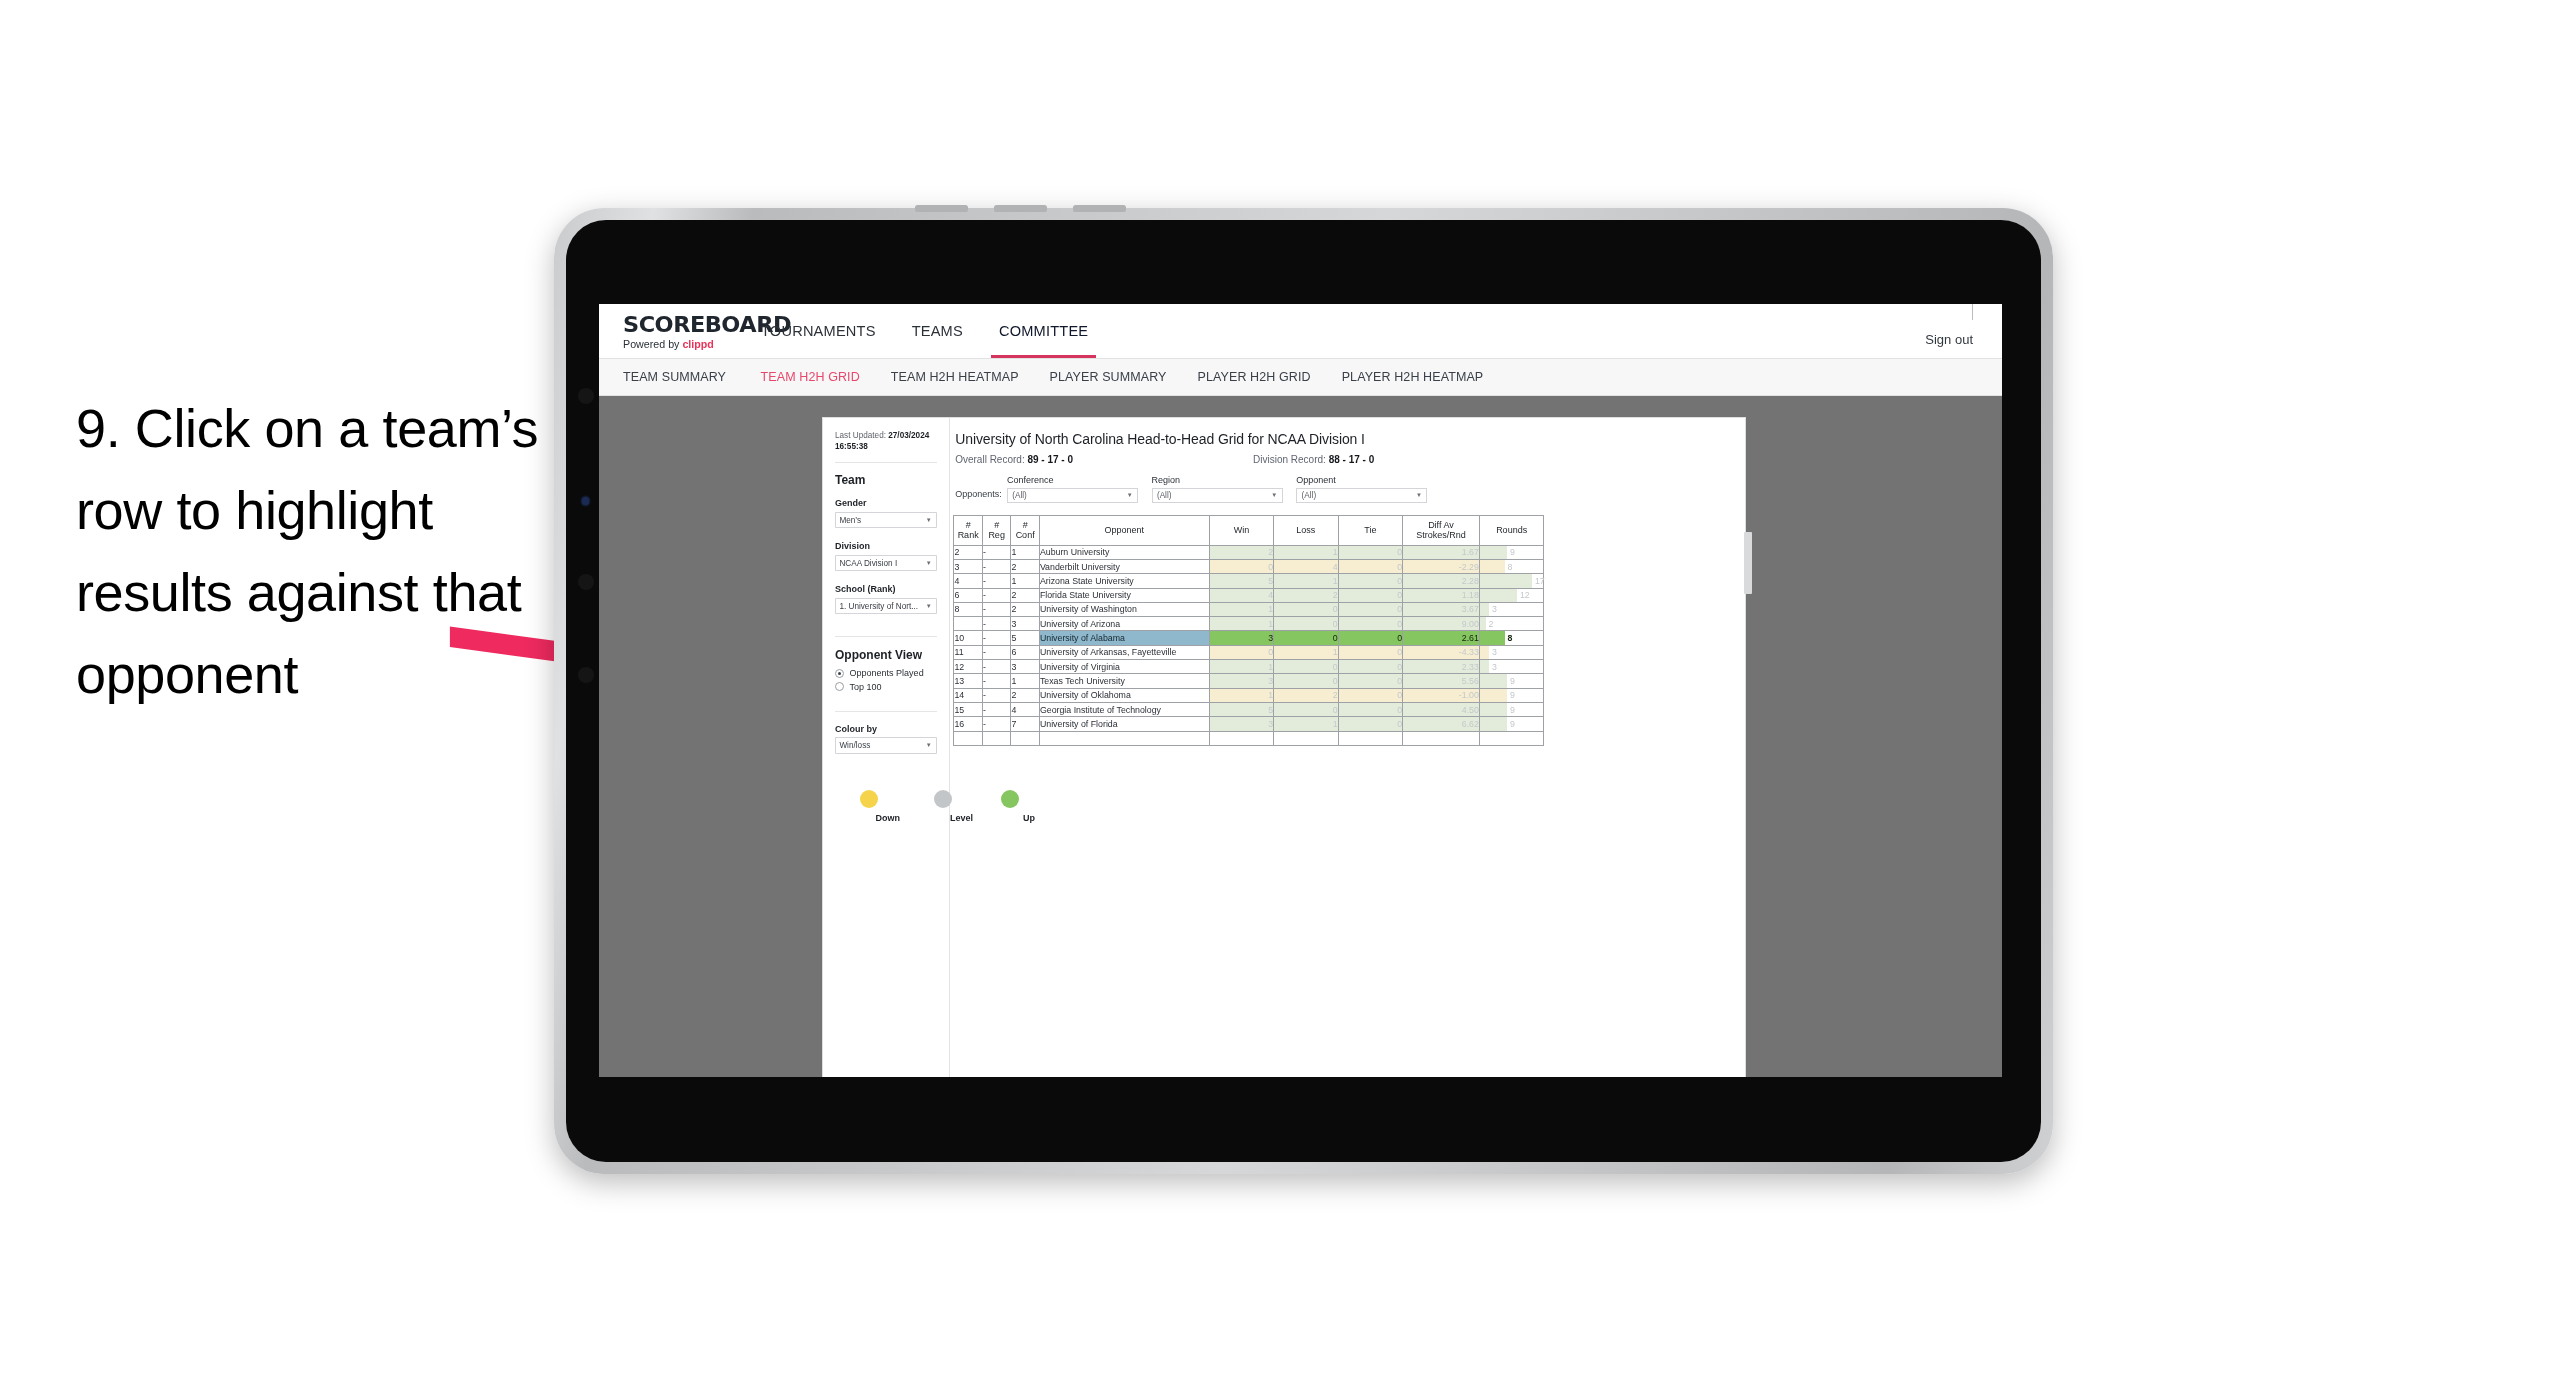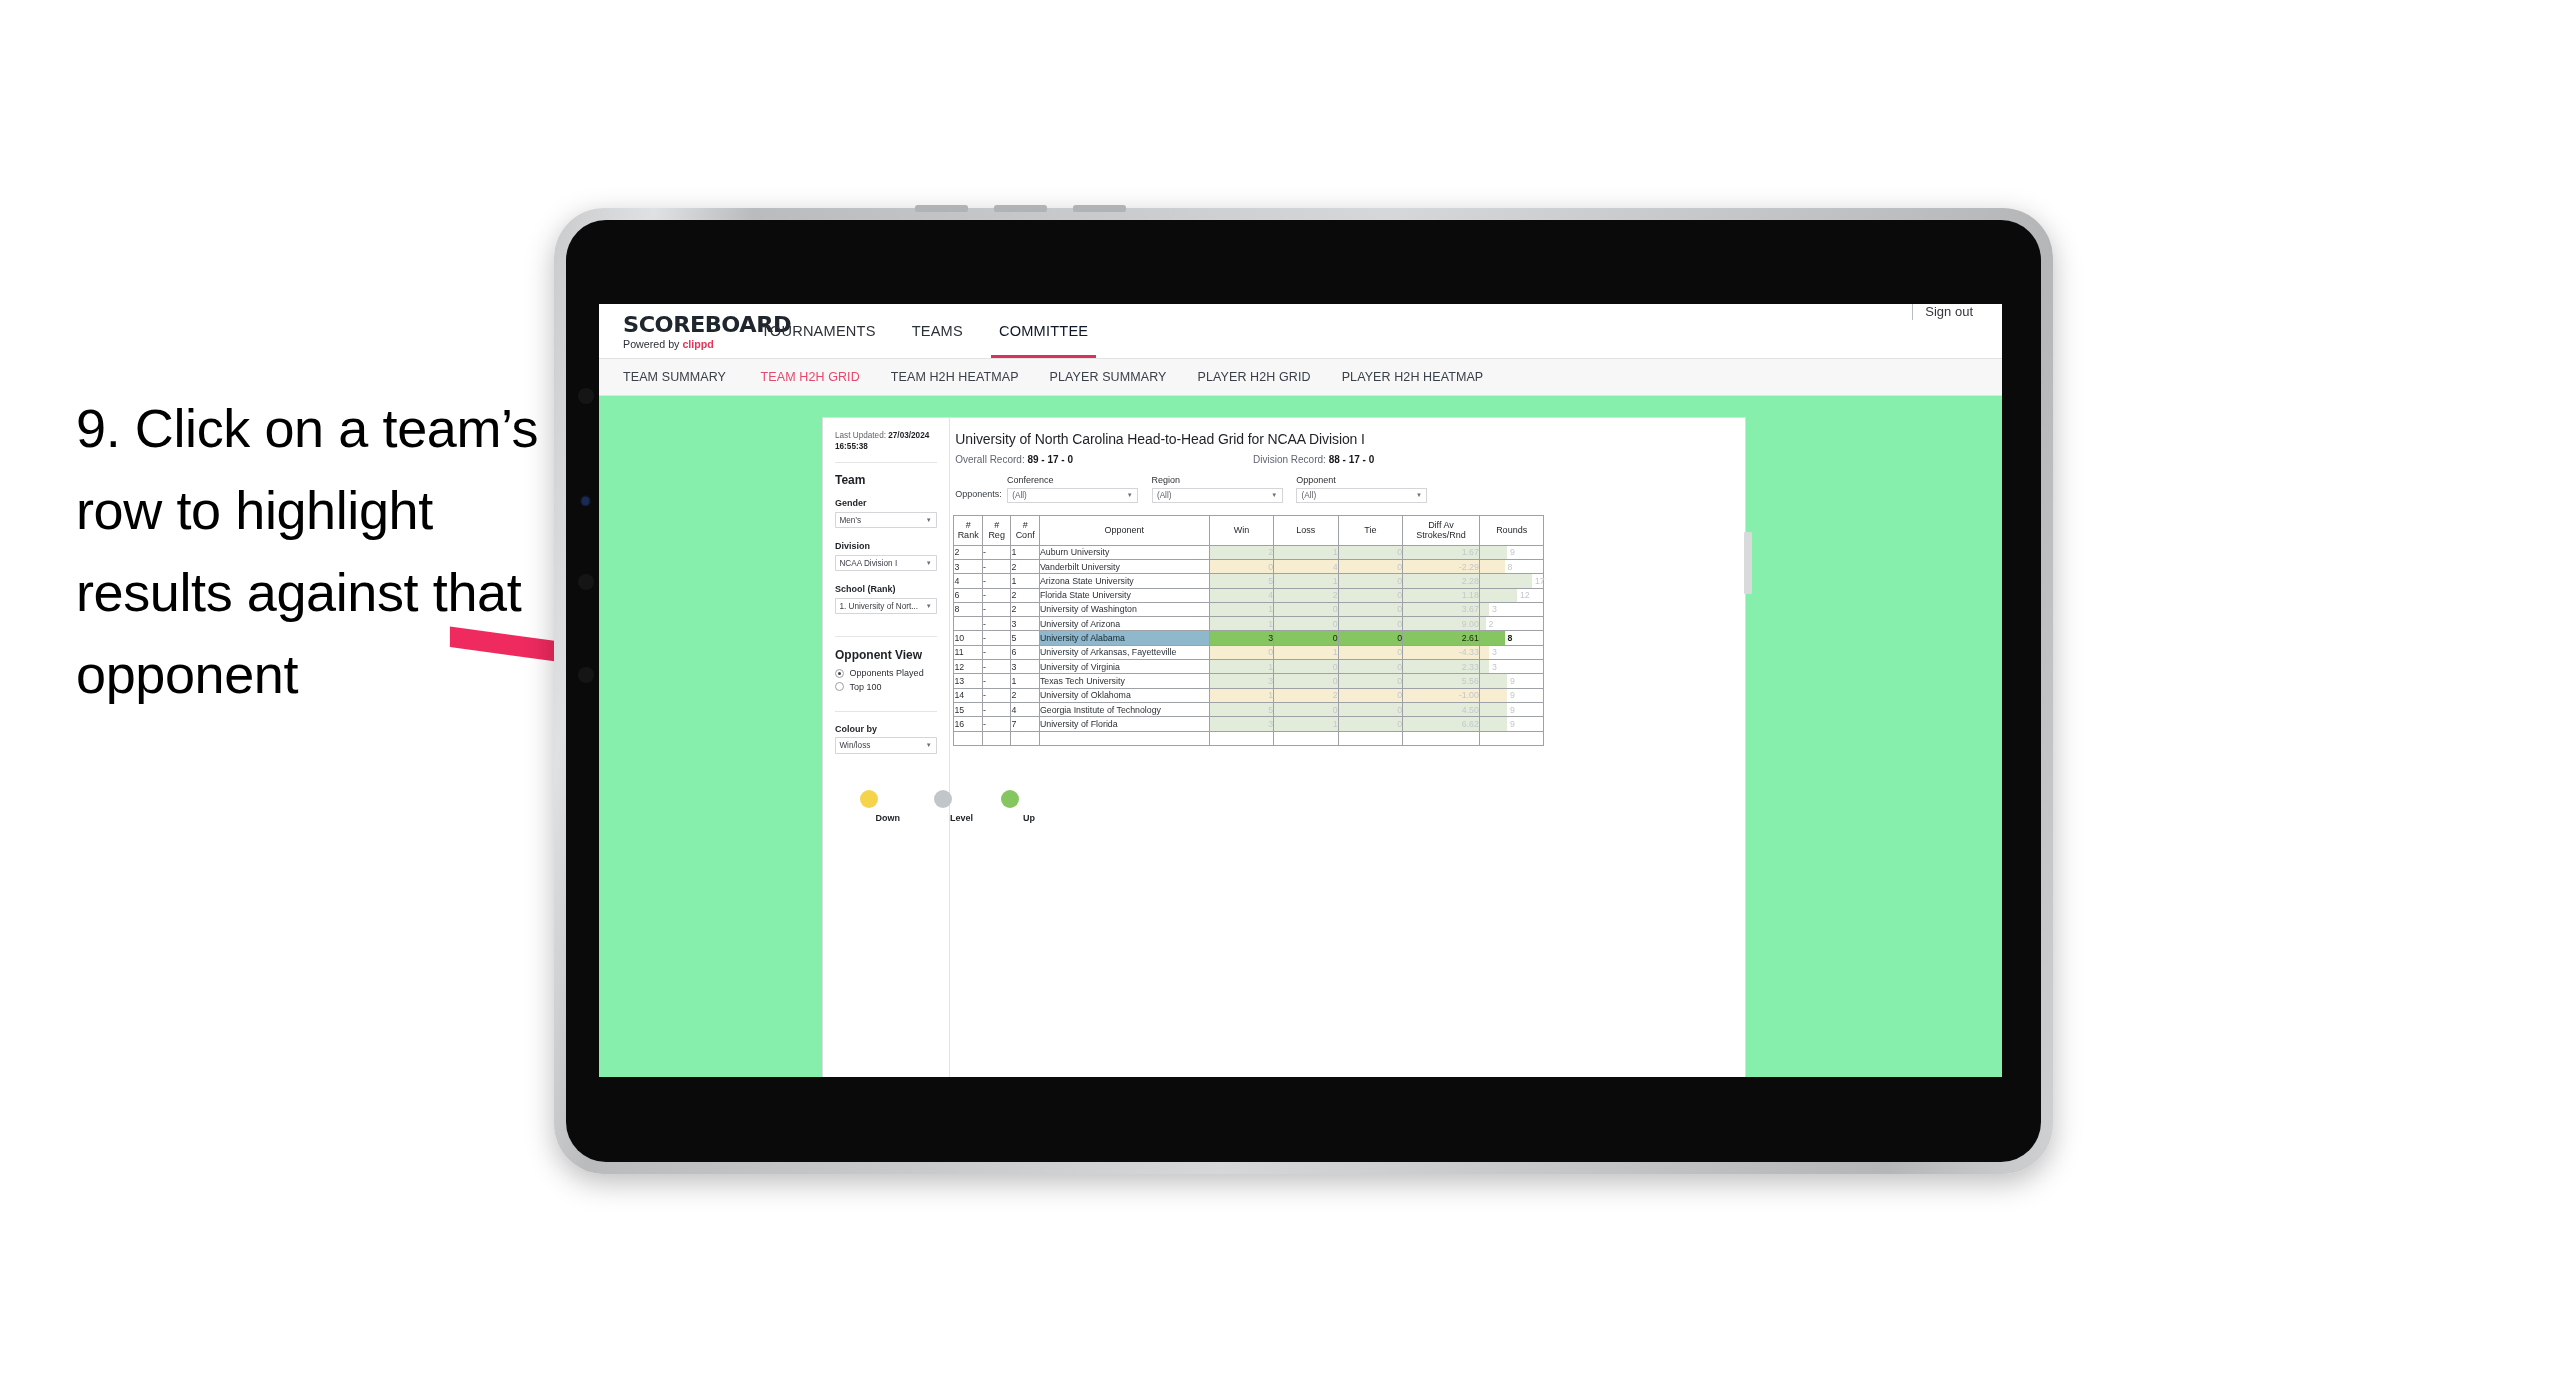--- a/index.html
+++ b/index.html
@@ -54,37 +54,37 @@
   .brand .bp b{color:#e8345a;font-weight:700;}
   .mainnav{display:flex;align-items:stretch;}
   .mainnav a{
     display:flex;align-items:center;padding:0 18px;font-size:14.6px;color:#2c3138;
     text-decoration:none;letter-spacing:0.2px;position:relative;
   }
   .mainnav a.active{color:#0f172a;}
   .mainnav a.active::after{
     content:"";position:absolute;left:10.3px;right:10.3px;bottom:0;height:2.6px;background:#d5345e;
   }
-  .signout{margin-left:auto;display:flex;align-items:flex-start;padding-right:29px;gap:12px;}
+  .signout{margin-left:auto;display:flex;align-items:flex-end;padding-right:29px;gap:12px;flex-direction:column;}
   .signout .bar{width:0.9px;height:15.5px;background:#b9bcc0;}
   .signout a{font-size:13px;color:#33383f;text-decoration:none;}
 
   
   .subnav{
     height:36px;background:#f7f7f8;display:flex;align-items:center;
     border-bottom:0.9px solid #e2e2e2;padding-left:24px;gap:0;
   }
   .subnav a{
     font-size:12.5px;color:#3a4048;text-decoration:none;padding:0 15.5px;letter-spacing:0.1px;
   }
   .subnav a:first-child{padding-left:0;padding-right:19px;}
   .subnav a.active{color:#e8476c;}
 
   
-  .dash-area{background:#86efac;height:calc(100% - 91px);position:relative;}
+  .dash-area{background:#737373;height:calc(100% - 91px);position:relative;}
   .dash{
     position:absolute;left:223px;top:20.6px;width:924px;height:661px;
     background:#ffffff;border:0.9px solid #dcdee0;box-sizing:border-box;display:flex;
     box-shadow:0 0.9px 1.7px rgba(0,0,0,.04);
   }
   .panel{
     width:127px;box-sizing:border-box;padding:12px 12px 0 12px;
     border-right:0.9px solid #e2e3e5;background:#fff;position:relative;
   }
   .lastup{font-size:8.2px;color:#5f6368;line-height:1.42;}

